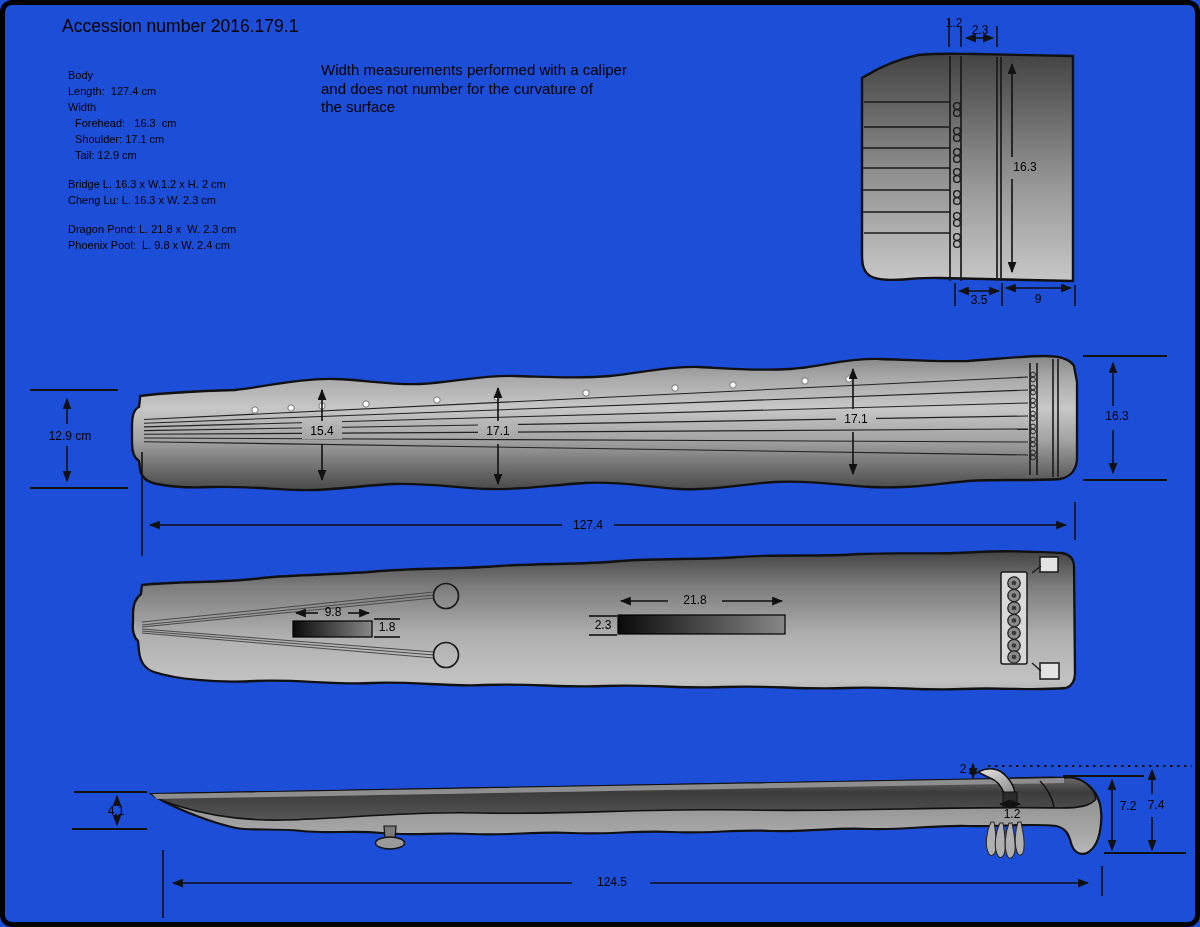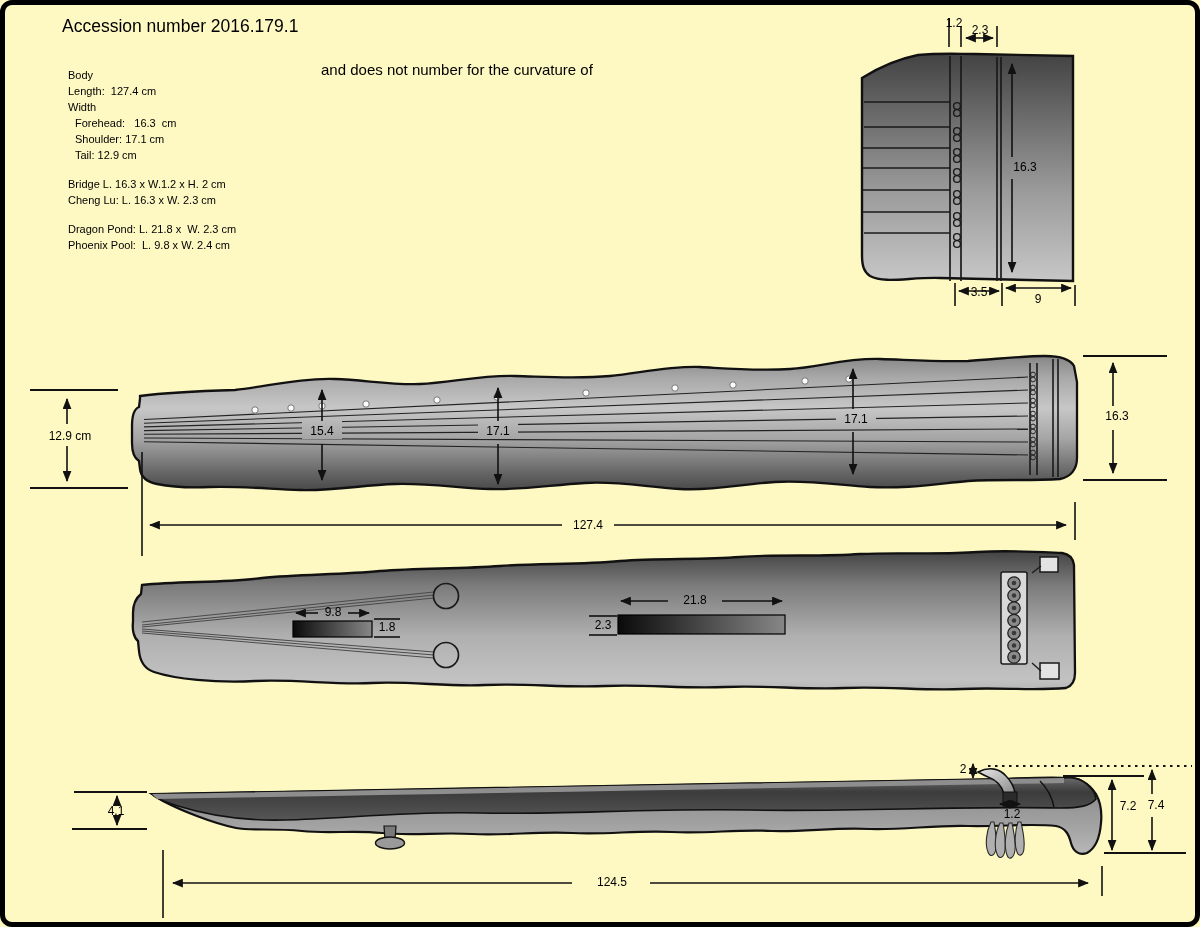--- a/index.html
+++ b/index.html
@@ -1,16 +1,16 @@
 <!DOCTYPE html>
 <html><head>
 <meta charset="utf-8">
 <style>
   html,body{margin:0;padding:0;background:#fff;}
-  .frame{position:relative;width:1200px;height:927px;background:#fef9c3;overflow:hidden;
+  .frame{position:relative;width:1200px;height:927px;background:#1d4ed8;overflow:hidden;
          font-family:"Liberation Sans", sans-serif;color:#000;}
   .border-overlay{position:absolute;inset:0;border:5px solid #000;border-radius:12px;pointer-events:none;z-index:50;}
   svg.canvas{position:absolute;left:0;top:0;z-index:1;}
   .lbl{position:absolute;z-index:10;font-size:12px;line-height:16px;transform:translateX(-50%);
        white-space:pre;color:#000;}
   .title{position:absolute;left:62px;top:16px;font-size:17.5px;z-index:10;white-space:pre;}
   .specs{position:absolute;left:68px;top:67px;font-size:11px;line-height:16px;z-index:10;}
   .specs div{white-space:pre;}
   .specs .indent{padding-left:7px;}
   .specs .gap{margin-top:13px;}
@@ -320,27 +320,29 @@
     <div class="indent">Forehead:   16.3  cm</div>
     <div class="indent">Shoulder: 17.1 cm</div>
     <div class="indent">Tail: 12.9 cm</div>
     <div class="gap">Bridge L. 16.3 x W.1.2 x H. 2 cm</div>
     <div>Cheng Lu: L. 16.3 x W. 2.3 cm</div>
     <div class="gap">Dragon Pond: L. 21.8 x  W. 2.3 cm</div>
     <div>Phoenix Pool:  L. 9.8 x W. 2.4 cm</div>
   </div>
 
   <div class="note">
+    <div>Width measurements performed with a caliper</div>
     <div>and does not number for the curvature of</div>
+    <div>the surface</div>
   </div>
 
   <div class="lbl" style="left:954px;top:15px;">1.2</div>
   <div class="lbl" style="left:980px;top:22px;">2.3</div>
   <div class="lbl" style="left:1025px;top:159px;">16.3</div>
-  <div class="lbl" style="left:979px;top:284px;">3.5</div>
+  <div class="lbl" style="left:979px;top:292px;">3.5</div>
   <div class="lbl" style="left:1038px;top:291px;">9</div>
 
   <div class="lbl" style="left:70px;top:428px;">12.9 cm</div>
   <div class="lbl" style="left:322px;top:423px;">15.4</div>
   <div class="lbl" style="left:498px;top:423px;">17.1</div>
   <div class="lbl" style="left:856px;top:411px;">17.1</div>
   <div class="lbl" style="left:1117px;top:408px;">16.3</div>
   <div class="lbl" style="left:588px;top:517px;">127.4</div>
 
   <div class="lbl" style="left:333px;top:604px;">9.8</div>

